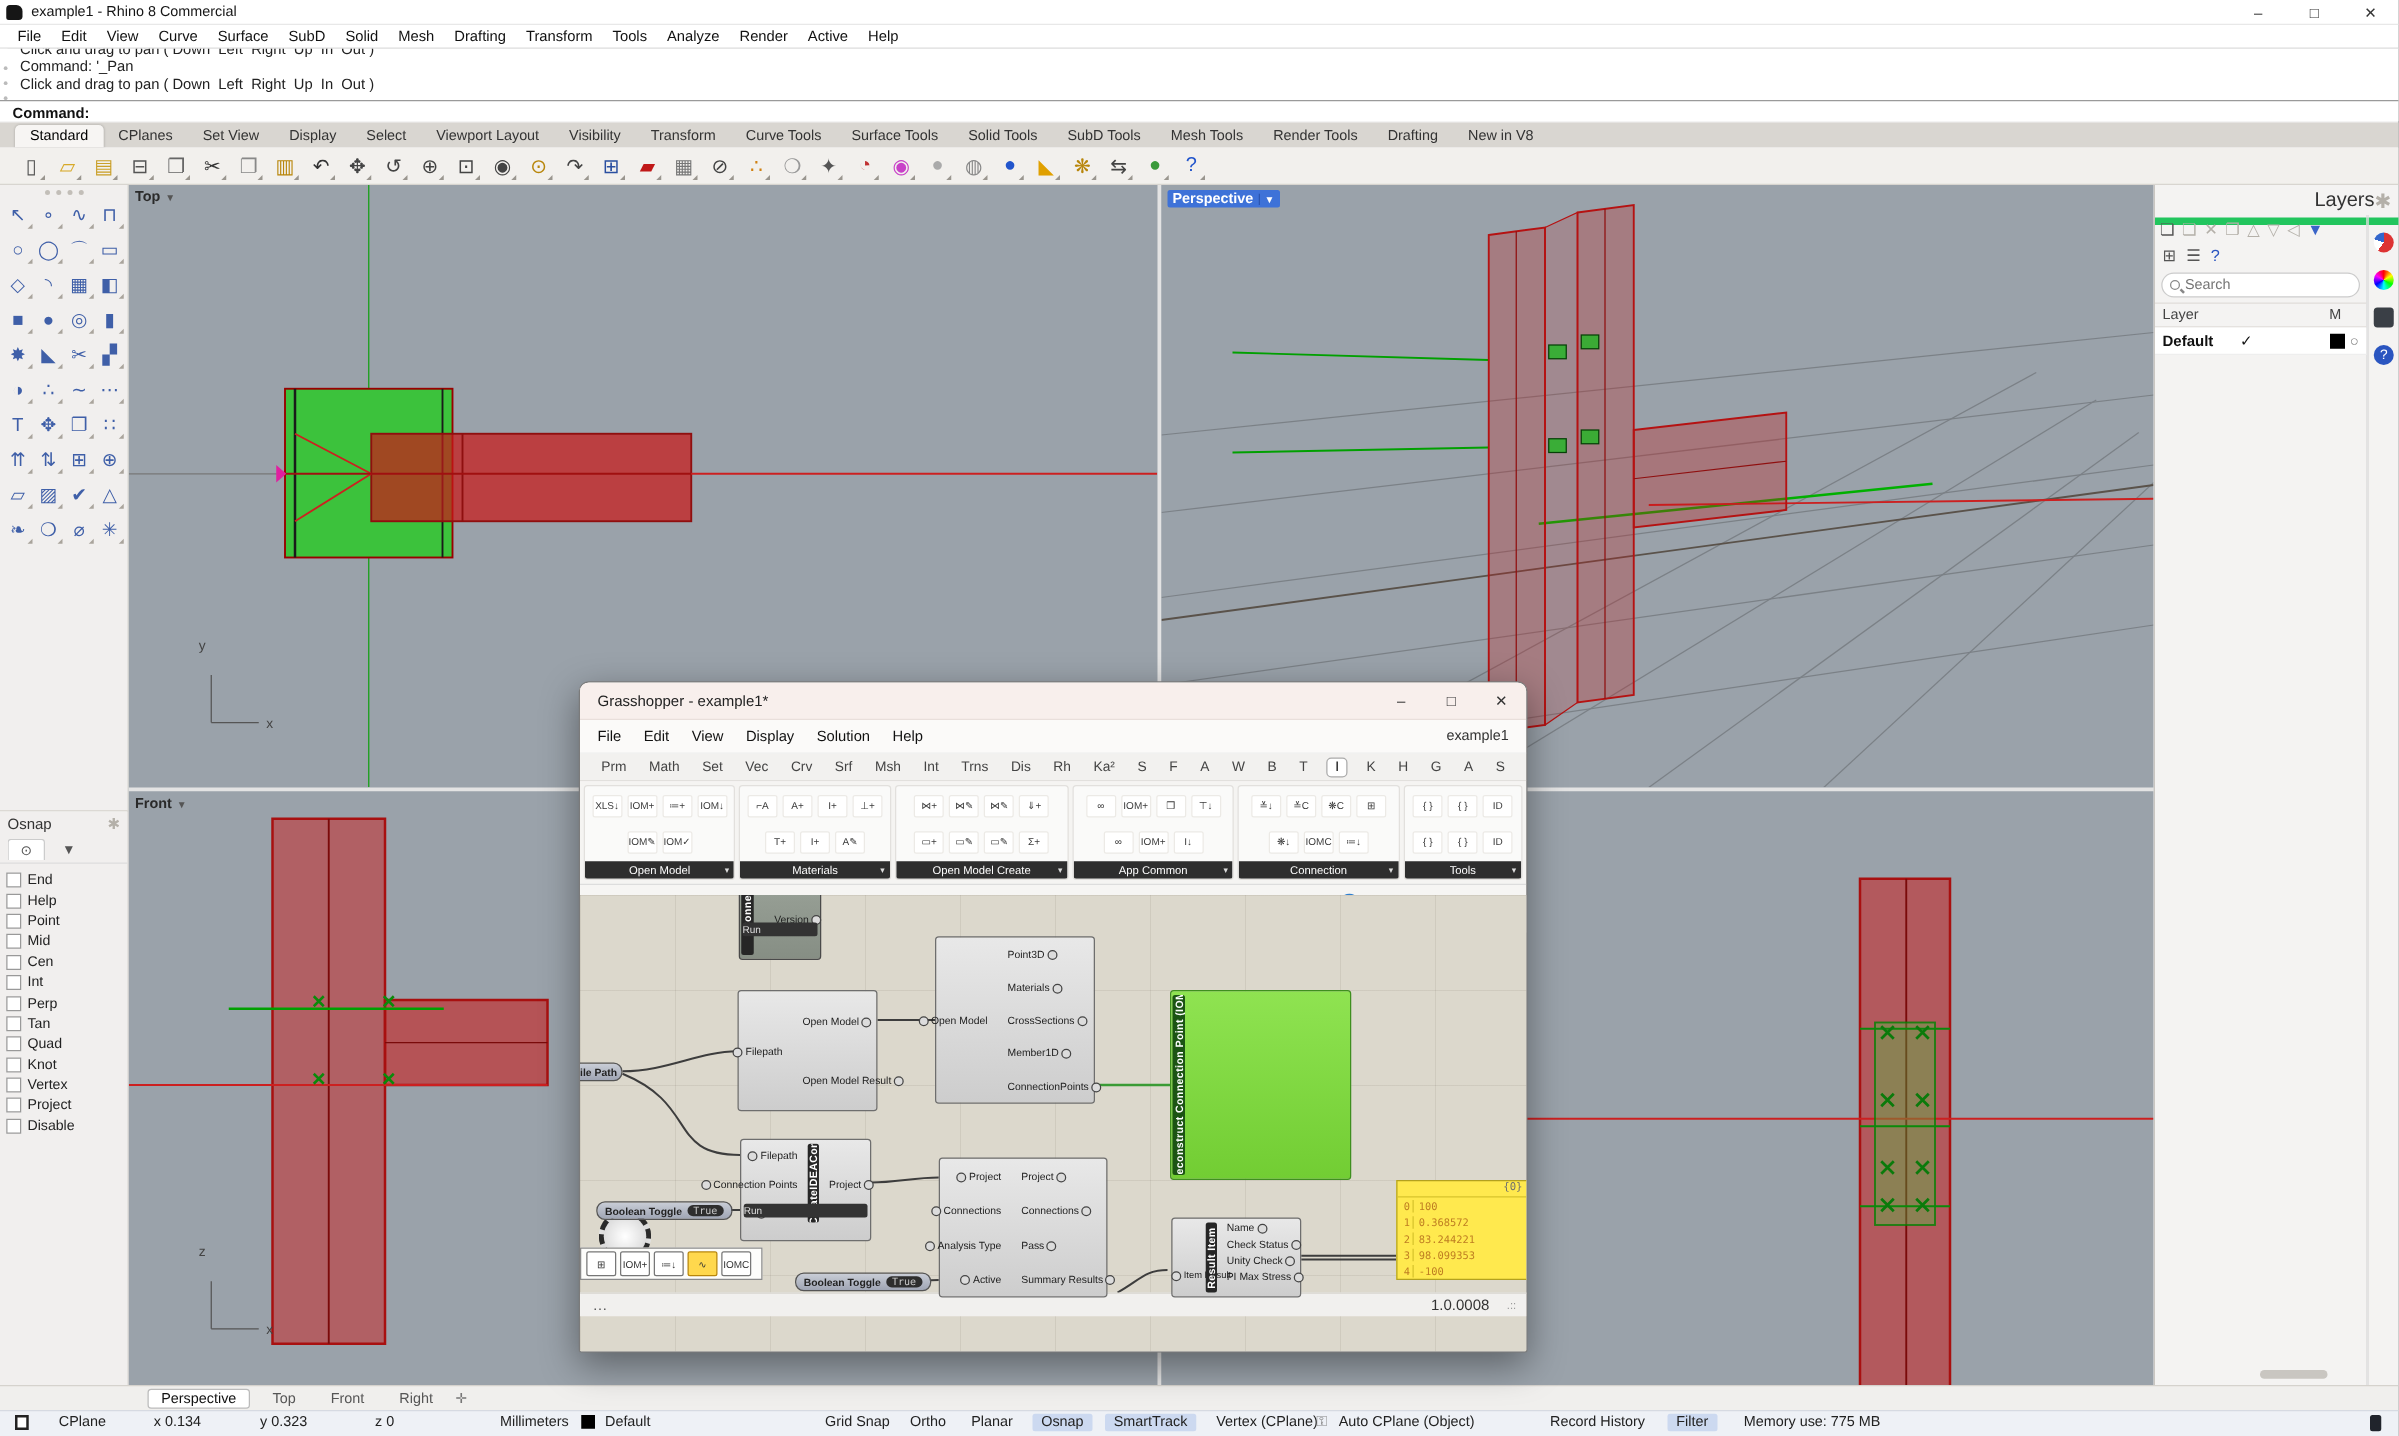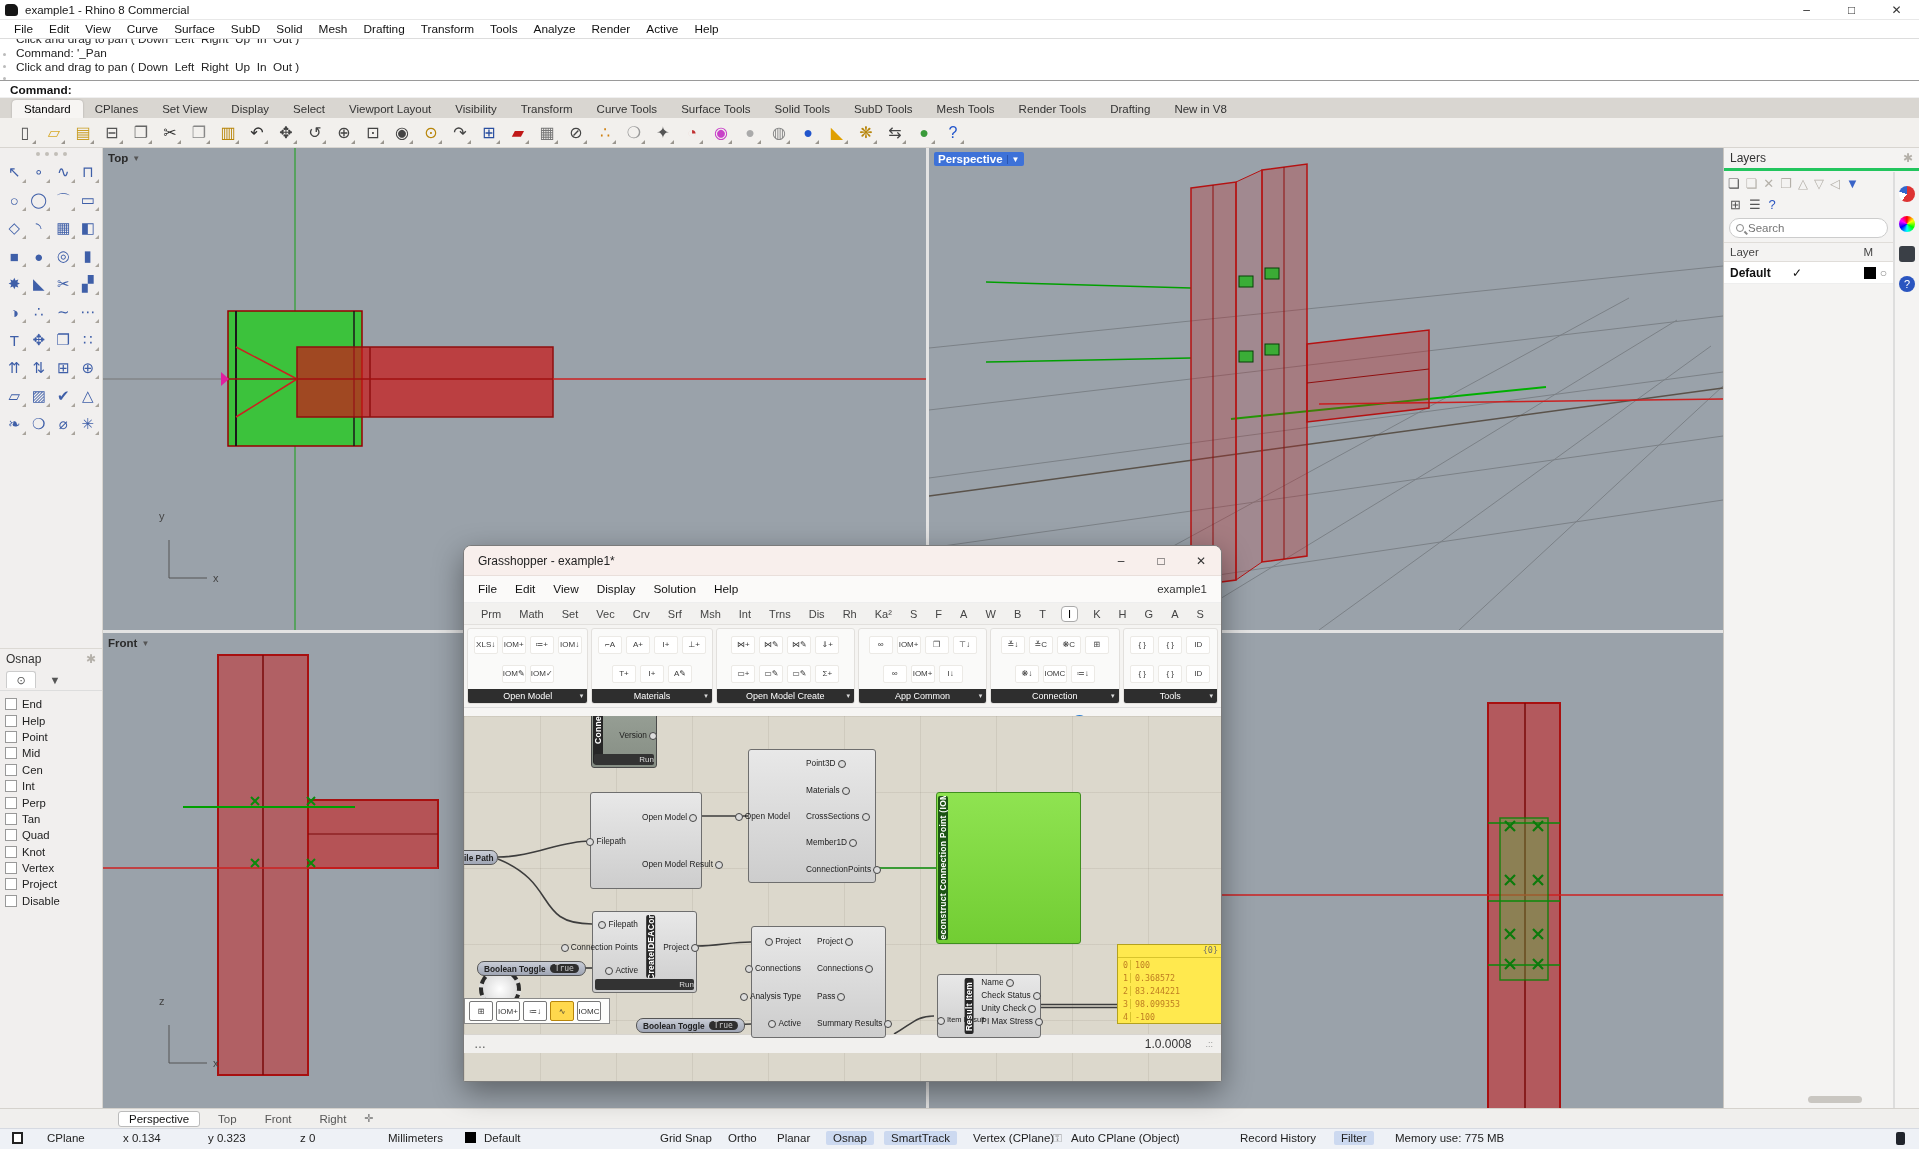--- a/index.html
+++ b/index.html
@@ -59,21 +59,21 @@
 .vp{position:absolute;overflow:hidden}
 #vp-divider-v{position:absolute;left:823px;top:0;width:3px;height:960px;background:#e3e3e3}
 #vp-divider-h{position:absolute;left:0;top:482px;width:1620px;height:3px;background:#e3e3e3}
 .vplabel{position:absolute;left:5px;top:4px;display:flex;align-items:center;font-weight:bold;font-size:11.5px;color:#2a2a2a;z-index:5}
 .vplabel .dd{margin-left:4px;font-size:8px;color:#555}
 .vplabel.blue{background:#3e72d8;color:#fff;padding:1px 4px;border-radius:2px}
 .vplabel.blue .dd{border-left:1px solid #2a55b0;padding-left:4px;color:#fff}
 
 
 #layers{position:absolute;left:1723px;top:148px;width:196px;height:960px;background:#f4f3f2;border-left:1px solid #c9c6c1}
-#layersHead{display:flex;justify-content:space-between;align-items:center;padding:3px 6px;font-size:12px;color:#333;border-bottom:3px solid #22c55e}
+#layersHead{display:flex;justify-content:flex-end;align-items:center;padding:3px 6px;font-size:16px;color:#333;border-bottom:6px solid #22c55e}
 #layersBody{position:absolute;left:0;top:24px;width:170px;height:936px;border-right:1px solid #ddd}
 #lyrbar1{display:flex;gap:6px;padding:4px 4px;align-items:center}
 #lyrbar2{display:flex;gap:8px;padding:2px 6px;align-items:center}
 .lyi{font-size:13px;color:#a7a39c}
 #lyrSearch{margin:4px 5px;height:20px;background:#fff;border:1px solid #ccc;border-radius:10px;display:flex;align-items:center;padding:0 6px;gap:4px}
 #lyrSearch input{border:none;outline:none;width:120px;font-size:11.5px;color:#555;background:transparent;font-family:"Liberation Sans",sans-serif}
 .lens{width:8px;height:8px;border:1.4px solid #888;border-radius:50%;position:relative}
 .lens::after{content:"";position:absolute;left:7px;top:7px;width:4px;height:1.5px;background:#888;transform:rotate(45deg)}
 #lyrCols{display:flex;border-top:1px solid #e0ddd9;border-bottom:1px solid #e0ddd9;height:20px;align-items:center;padding:0 6px;font-size:11.5px;color:#444;margin-top:2px}
 #lyrRow{display:flex;align-items:center;height:22px;background:#fff;padding:0 6px;border-bottom:1px solid #eee;font-size:12px}
@@ -127,21 +127,21 @@
 .node.green{background:linear-gradient(#8fe351,#72cd33);border-color:#3f8f1f}
 .node.dark{background:linear-gradient(#a3aba1,#868e84);border-color:#4a4a4a}
 .nins,.nouts{display:flex;flex-direction:column;justify-content:space-around}
 .nins{align-items:flex-end}
 .nouts{flex:1;align-items:flex-start}
 .vt{writing-mode:vertical-rl;transform:rotate(180deg);background:#262626;color:#fff;font-weight:bold;font-size:8.5px;display:flex;align-items:center;justify-content:center;border-radius:2px;margin:3px 1px;padding:2px 0;letter-spacing:.3px;white-space:nowrap;overflow:hidden}
 .node.green .vt{background:#1c5414}
 .port{position:relative;font-size:8.3px;color:#1d1d1d;padding:0 7px;white-space:nowrap}
 .port.in::before{content:"";position:absolute;left:-3px;top:50%;margin-top:-3px;width:6px;height:6px;border-radius:50%;background:#dcdcdc;border:1px solid #444}
 .port.out::after{content:"";position:absolute;right:-3px;top:50%;margin-top:-3px;width:6px;height:6px;border-radius:50%;background:#dcdcdc;border:1px solid #444}
-.runbar{position:absolute;left:2px;right:2px;bottom:2px;height:11px;background:#333;color:#ddd;font-size:8px;text-align:right;border-radius:2px;line-height:11px}
+.runbar{position:absolute;left:2px;right:2px;bottom:18px;height:11px;background:#333;color:#ddd;font-size:8px;text-align:left;border-radius:2px;line-height:11px}
 .caps{position:absolute;display:flex;align-items:center;background:linear-gradient(#c9cdd6,#9fa5b4);border:1px solid #555;border-radius:7px;font-size:8.3px;font-weight:bold;color:#222;padding:0 6px;z-index:2;white-space:nowrap}
 .caps .tval{background:#2e2e2e;color:#c9c9c9;font-family:"DejaVu Sans Mono",monospace;font-weight:normal;font-size:8px;border-radius:5px;padding:0 5px;margin-left:4px}
 #ypanel{position:absolute;left:653px;top:228px;width:106px;height:80px;background:#ffe94e;border:1px solid #b3a11f;z-index:3;font-family:"DejaVu Sans Mono",monospace}
 #ypanel .phead{height:13px;text-align:right;padding-right:4px;font-size:8.5px;color:#6e6e6e;border-bottom:1px solid #d8c42c}
 .prow{display:flex;height:13px;font-size:8.3px;color:#bf7e22;align-items:center}
 .prow .pi{width:13px;text-align:right;padding-right:2px;border-right:1px solid #d8c42c}
 .prow .pv{padding-left:4px}
 #minibar{position:absolute;left:0;top:282px;width:146px;height:26px;background:#fdfdfb;border:1px solid #8a8a8a;display:flex;align-items:center;gap:3px;padding:0 4px;z-index:4}
 .mbi{width:24px;height:20px;border:1px solid #777;border-radius:2px;display:flex;align-items:center;justify-content:center;font-size:8px;background:#fff;color:#333}
 .mbi[data-active="true"]{background:#ffd84d;border-color:#b8860b}
@@ -534,21 +534,21 @@
     <span class="vptab">Right</span>
     <span id="vptabPlus">✛</span>
   </div>
 
   <div id="statusbar">
     <span id="swatch1"></span>
     <span style="left:47px">CPlane</span>
     <span style="left:123px">x 0.134</span>
     <span style="left:208px">y 0.323</span>
     <span style="left:300px">z 0</span>
-    <span style="left:388px">Millimeters</span>
+    <span style="left:400px">Millimeters</span>
     <span id="swatch2"></span>
     <span style="left:484px">Default</span>
     <span style="left:660px">Grid Snap</span>
     <span style="left:728px">Ortho</span>
     <span style="left:777px">Planar</span>
     <span style="left:826px" class="act">Osnap</span>
     <span style="left:884px" class="act">SmartTrack</span>
     <span style="left:973px">Vertex (CPlane)</span>
     <span style="left:1053px;color:#888">⚿</span>
     <span style="left:1071px">Auto CPlane (Object)</span>

